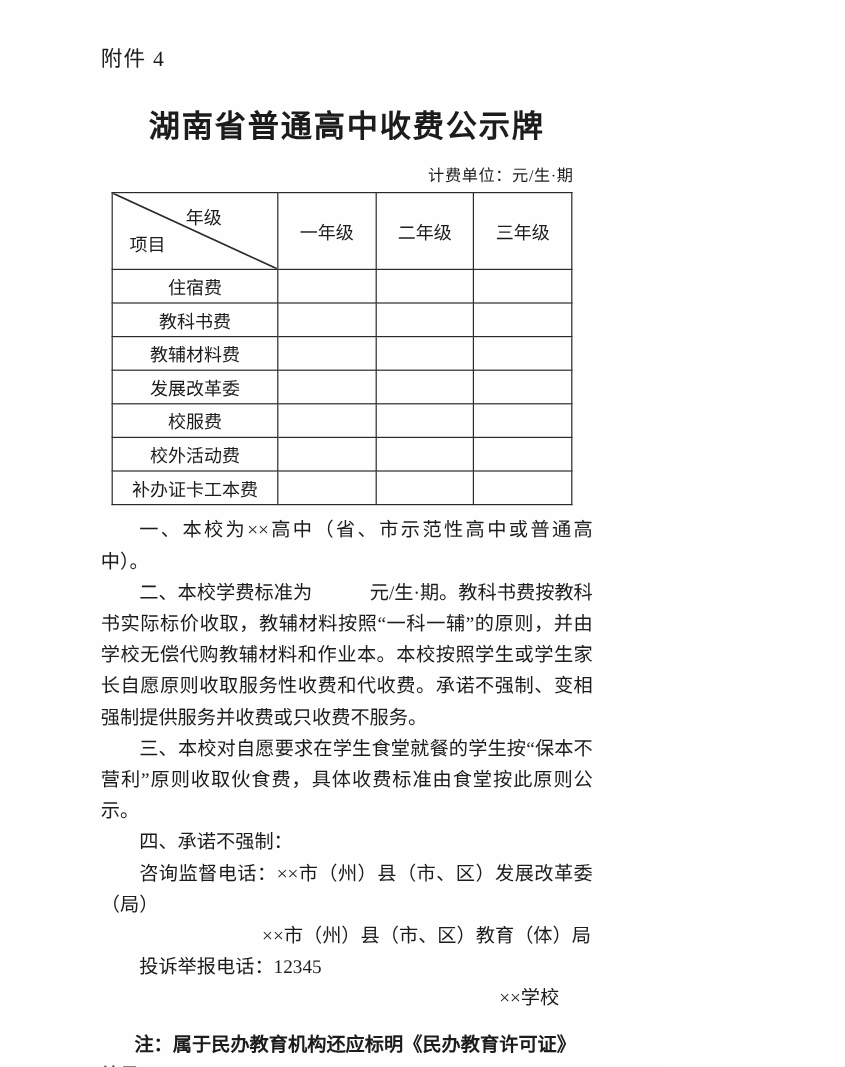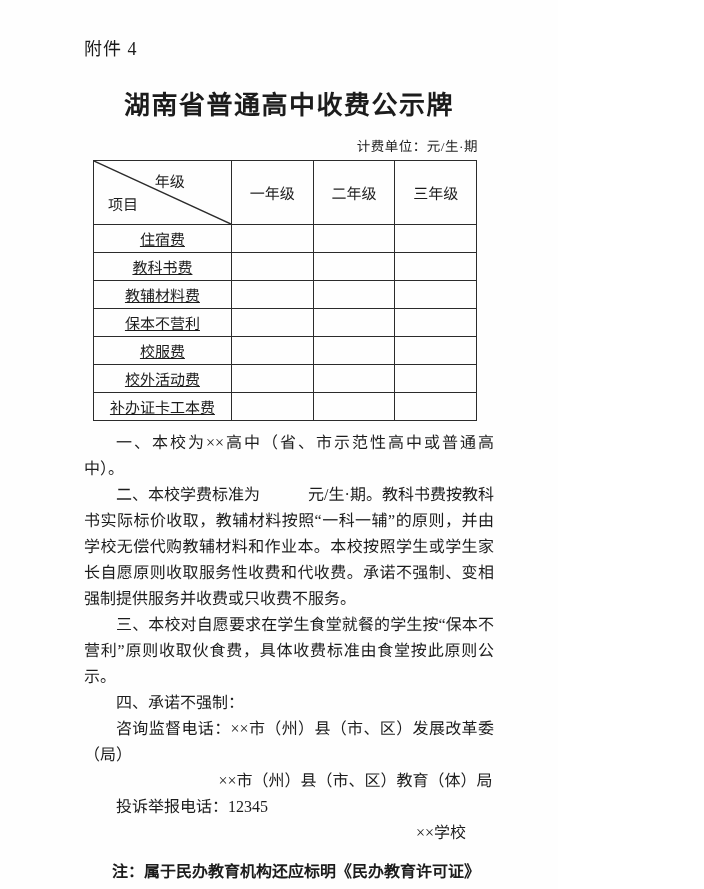--- a/index.html
+++ b/index.html
@@ -38,21 +38,21 @@
     table-layout:fixed;
   }
   .fee-table th, .fee-table td {
     border:1.5px solid #2b2b2b;
     text-align:center;
     vertical-align:middle;
     font-size:15px;
     font-weight:normal;
   }
   .fee-table .header-row th { height:64px; }
-  .fee-table .data-row td { height:28px;text-decoration:underline; }
+  .fee-table .data-row td { height:28px; }
   .col-item { width:36%; }
   .col-grade { width:21.333%; }
   .corner-cell { position:relative; padding:0; }
   .corner-cell svg { position:absolute; top:0; left:0; width:100%; height:100%; }
   .corner-label-top {
     position:absolute; top:9px; right:46px; font-size:15px;font-family:Liberation Serif, serif;
   }
   .corner-label-bottom {
     position:absolute; bottom:10px; left:14px; font-size:15px;
   }
@@ -130,21 +130,21 @@
           <td></td>
           <td></td>
       </tr>
       <tr class="data-row">
         <td>教辅材料费</td>
         <td></td>
           <td></td>
           <td></td>
       </tr>
       <tr class="data-row">
-        <td>保本不营利</td>
+        <td>发展改革委</td>
         <td></td>
           <td></td>
           <td></td>
       </tr>
       <tr class="data-row">
         <td>校服费</td>
         <td></td>
           <td></td>
           <td></td>
       </tr>

